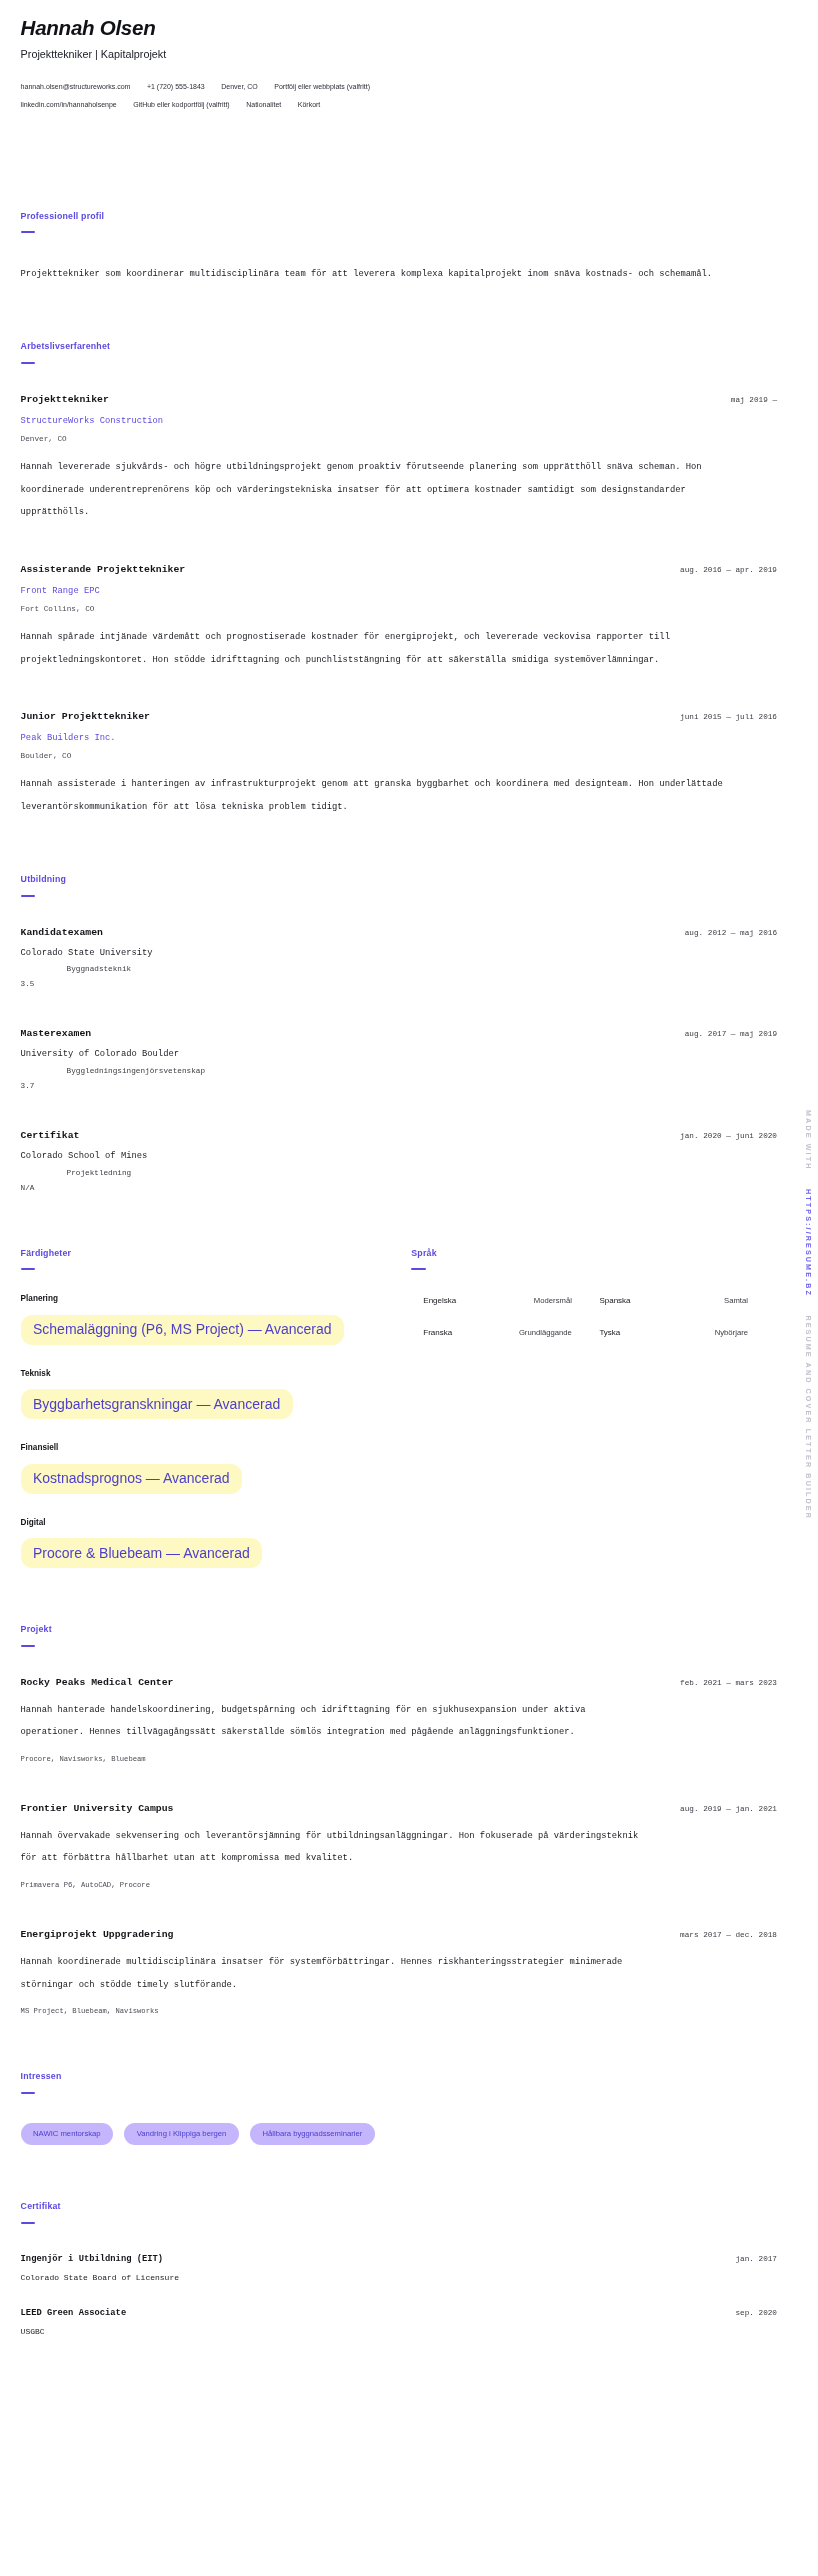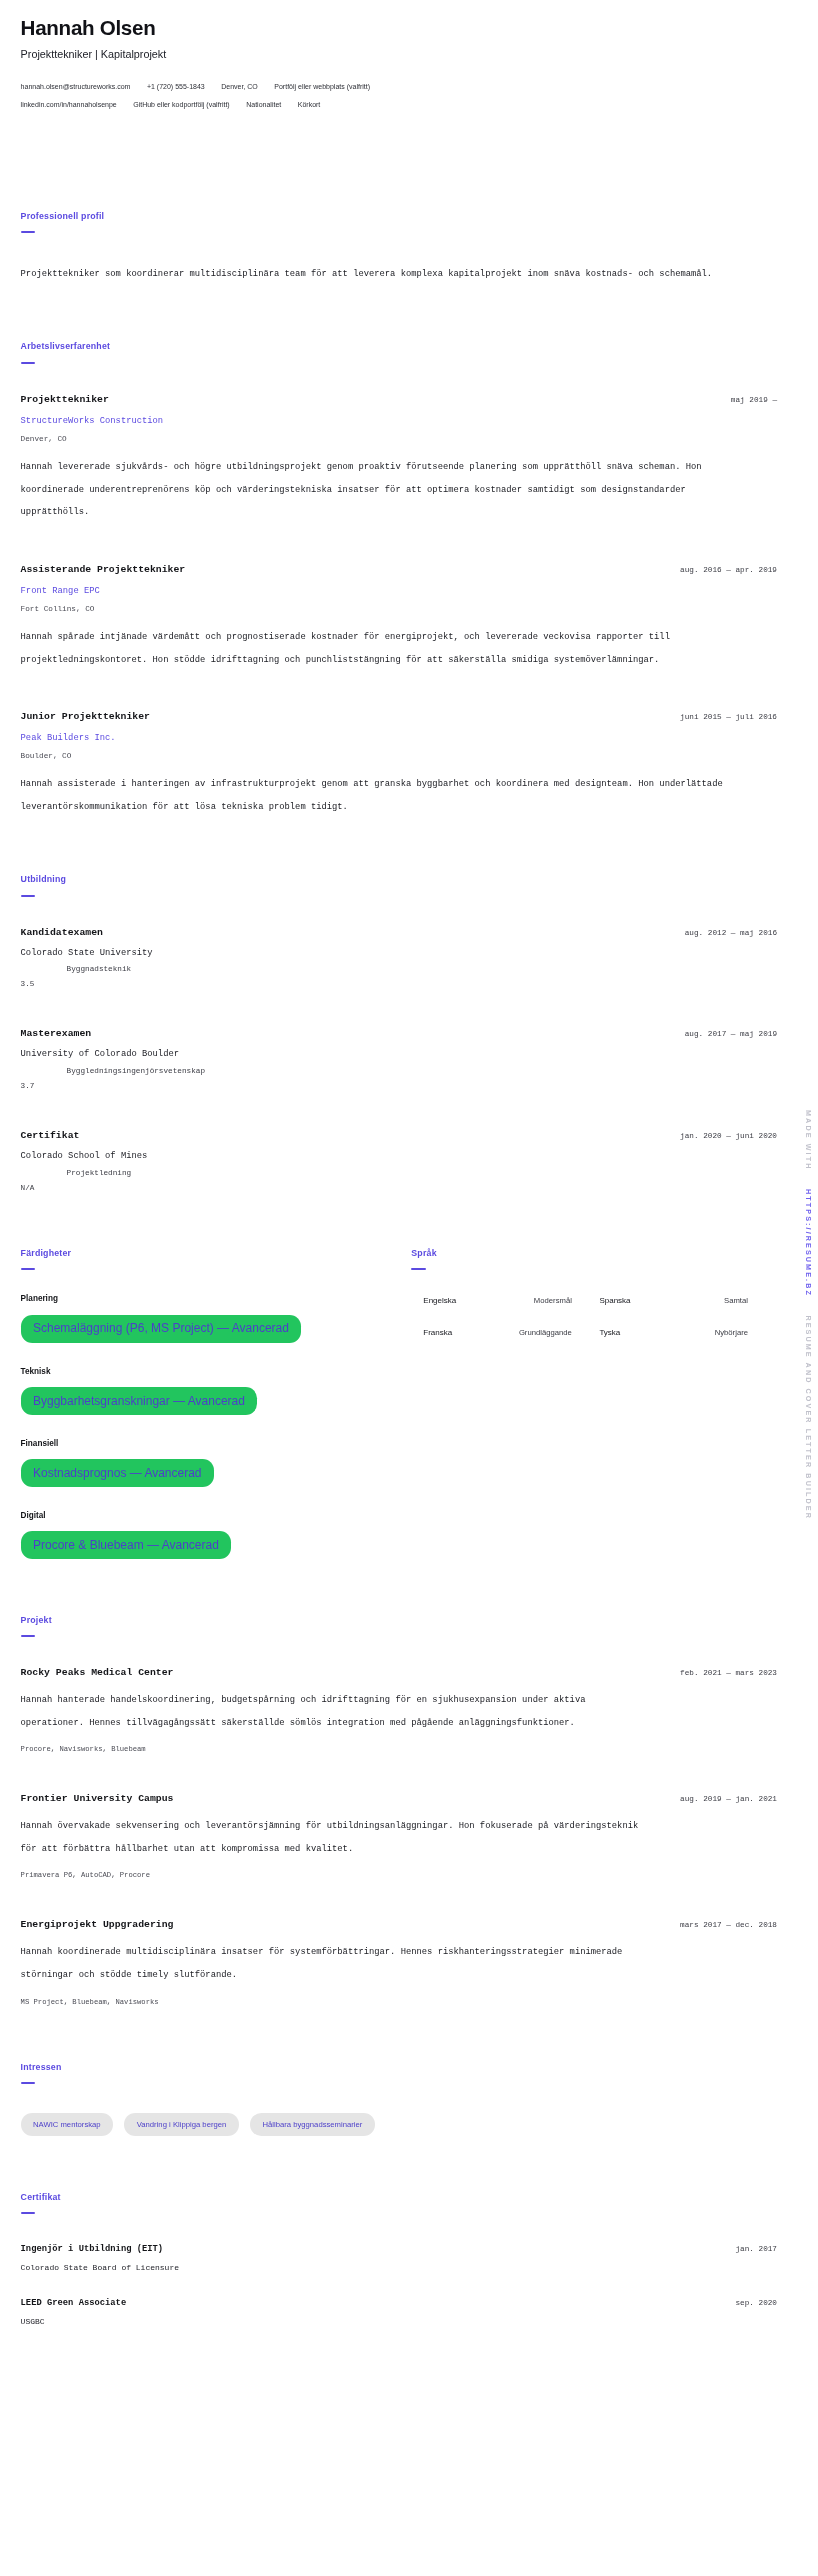--- a/index.html
+++ b/index.html
@@ -15,21 +15,21 @@
     width:818px;
     min-height:2617px;
     background:#ffffff;
     padding:15.5px 41px 36px 20.6px;
     overflow:hidden;
   }
 
   
   .name {
     font-size:20.6px; font-weight:700; color:#111217;
-    letter-spacing:-0.3px; line-height:1.15;
+    letter-spacing:-0.3px; line-height:1.15;font-style:italic;
   }
   .subtitle {
     margin-top:8.2px; font-size:10.8px; color:#20222a; line-height:1.4;
   }
   .contact-rows { margin-top:19.6px; display:flex; flex-direction:column; gap:9.3px; }
   .contact-row { display:flex; flex-wrap:wrap; column-gap:16.5px; row-gap:5.2px;
     font-size:7px; color:#2d2f36; line-height:1.3; }
 
   
   section { margin-top:56px; }
@@ -69,36 +69,36 @@
   .proj-desc { max-width:618px; }
   .tools { margin-top:11.3px; font-size:7.2px; color:#4a4b54; }
 
   
   .two-col { display:grid; grid-template-columns:1fr 1fr; column-gap:25px;
     align-items:start; margin-top:56px; }
   .skill-group { margin-top:24px; }
   .skill-cat { font-size:8.2px; font-weight:700; color:#141519; }
   .pill {
     display:inline-block; margin-top:11.3px;
-    background:#22c55e; color:#4c3fc9;
-    font-size:12px; line-height:1.2;
+    background:#fef9c3; color:#4c3fc9;
+    font-size:14px; line-height:1.2;
     padding:6.7px 12.4px; border-radius:11.3px;
   }
   .lang-grid {
     margin-top:26px; display:grid; grid-template-columns:1fr 1fr;
     column-gap:15.5px; row-gap:23px; padding-right:29px;
   }
   .lang-item { display:flex; justify-content:space-between; align-items:baseline; gap:8.2px;margin-left:12px; }
   .lang-name { font-size:8px; color:#16171d; }
   .lang-level { font-size:7.7px; color:#3a3b43; text-align:right; }
 
   
   .tag-row { display:flex; flex-wrap:wrap; gap:11.3px; margin-top:29px; }
   .tag {
-    background:#e5e5e5; color:#4c3fc9; font-size:7.7px; line-height:1.2;
+    background:#c4b5fd; color:#4c3fc9; font-size:7.7px; line-height:1.2;
     padding:6.7px 12.4px; border-radius:11.3px;
   }
 
   
   .cert-entry { margin-bottom:26px; }
   .cert-issuer { margin-top:7.7px; font-size:8px; color:#1c1d24; }
 
   
   .watermark {
     position:absolute; top:1110px; right:6.2px;

